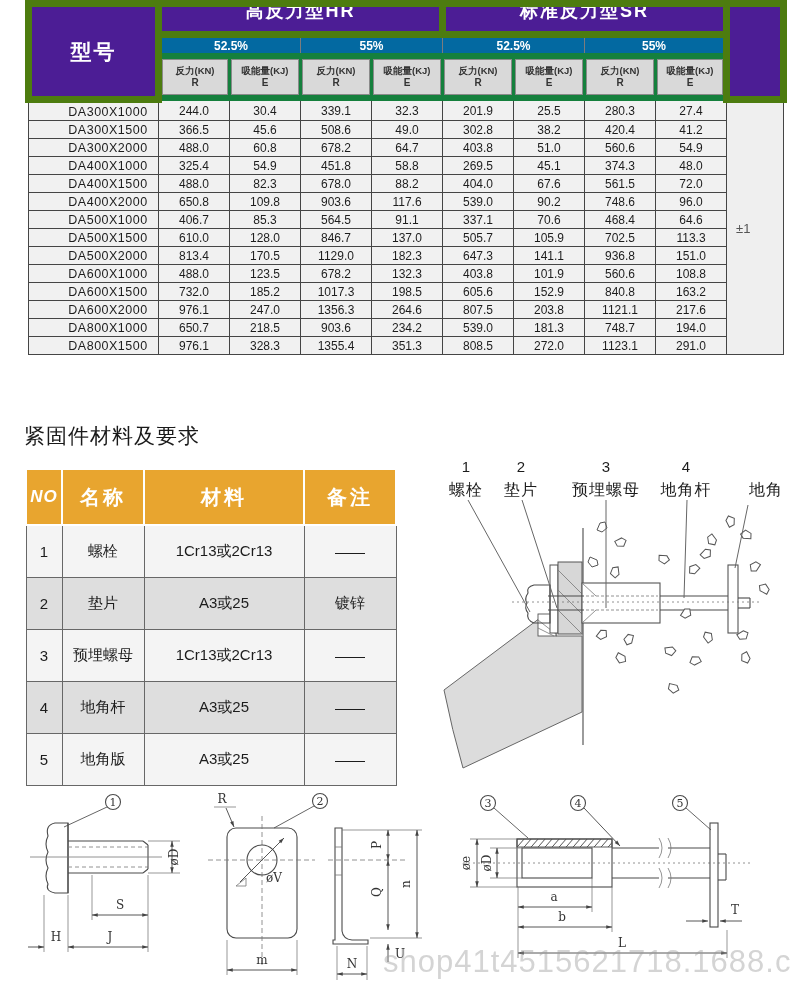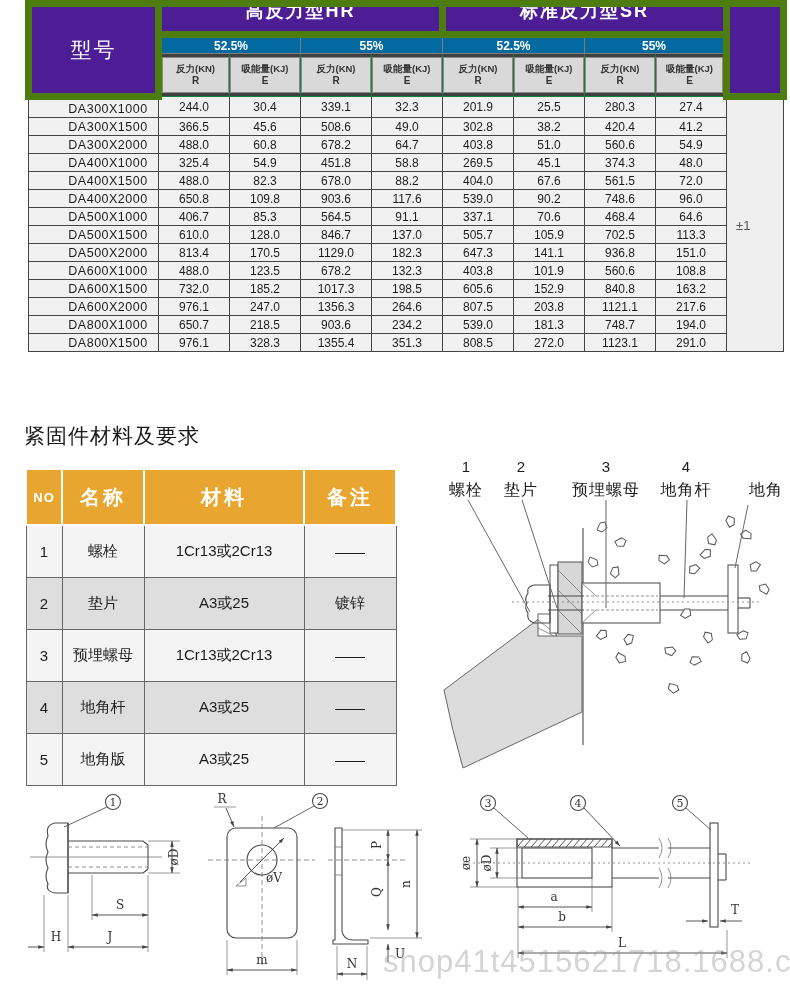--- a/index.html
+++ b/index.html
@@ -3,42 +3,42 @@
 <meta charset="utf-8">
 <style>
   html,body{margin:0;padding:0;}
   body{width:790px;height:1000px;background:#fff;font-family:"Liberation Sans","DejaVu Sans",sans-serif;position:relative;overflow:hidden;color:#222;}
   .page{position:relative;width:790px;height:1000px;}
 
   
   table.spec{position:absolute;left:25px;top:0;border-collapse:collapse;table-layout:fixed;width:755px;}
   table.spec th,table.spec td{padding:0;margin:0;}
   .r1 th{height:24px;background:#4c1d95;border:7px solid #4d7c0f;}
-  .model-h{color:#fff;font-size:21px;font-weight:normal;letter-spacing:2px;}
+  .model-h{color:#fff;font-size:21px;font-weight:bold;letter-spacing:2px;}
   .group div{height:24px;overflow:hidden;}
   .group div span{display:block;color:#fff;font-weight:bold;font-size:18px;line-height:30px;margin-top:-11px;text-align:center;letter-spacing:2px;}
   .r2 th{height:15px;background:#0369a1;color:#fff;font-size:12px;font-weight:bold;border:1px solid #7c7c7c;}
-  .r3 th{height:42px;background:#404040;border:1px solid #15803d;padding:3px 2px;}
+  .r3 th{height:42px;background:#15803d;border:3px solid #15803d;padding:3px 2px;}
   .r3 th .inner{border:1px solid #8a8a8a;background:#D9D9D9;height:34px;display:flex;flex-direction:column;justify-content:center;color:#333;}
   .r3 .l1{font-size:9.5px;line-height:1.15;}
   .r3 .l2{font-size:10px;line-height:1.1;}
   .tol-h{background:#E8A33C;border:1px solid #6b5a28;}
   table.spec tbody td{background:#F1F1F1;border:1px solid #454545;height:17px;text-align:center;font-size:12px;color:#1d1d1d;}
   table.spec tbody td:first-child{font-size:12.5px;letter-spacing:0.5px;padding-left:29px;}
   table.spec td.tol{background:#EFEFEF;border:1px solid #454545;font-size:13px;color:#555;text-align:left;padding-left:9px;vertical-align:middle;}
 
   
   .install-title{position:absolute;left:22px;top:353px;font-size:42px;font-weight:900;color:#0d0d0d;letter-spacing:3px;}
   .install-title .unit{font-size:25px;font-weight:500;letter-spacing:1px;vertical-align:4px;}
   .subtitle{position:absolute;left:24px;top:422px;font-size:21px;font-weight:500;color:#1a1a1a;letter-spacing:1px;}
 
   
   table.fast{position:absolute;left:25px;top:468px;border-collapse:collapse;table-layout:fixed;width:370px;}
   table.fast th{background:#E8A52F;color:#fff;border:2px solid #fff;height:52px;font-weight:bold;font-size:20px;letter-spacing:3px;}
-  table.fast th.no{font-size:13px;letter-spacing:1px;}
+  table.fast th.no{font-size:17px;letter-spacing:1px;font-style:italic;}
   table.fast td{border:1px solid #676767;height:49px;text-align:center;font-size:15px;color:#1c1c1c;}
   table.fast tr.odd td{background:#F4F4F4;}
   table.fast tr.even td{background:#DEDEDE;}
 
   
   svg{position:absolute;}
   svg text{fill:#1c1c1c;}
   .lead{stroke:#666;stroke-width:1;fill:none;}
   .ln{stroke:#4a4a4a;stroke-width:1.1;fill:none;}
   .thin{stroke:#777;stroke-width:0.8;fill:none;}

